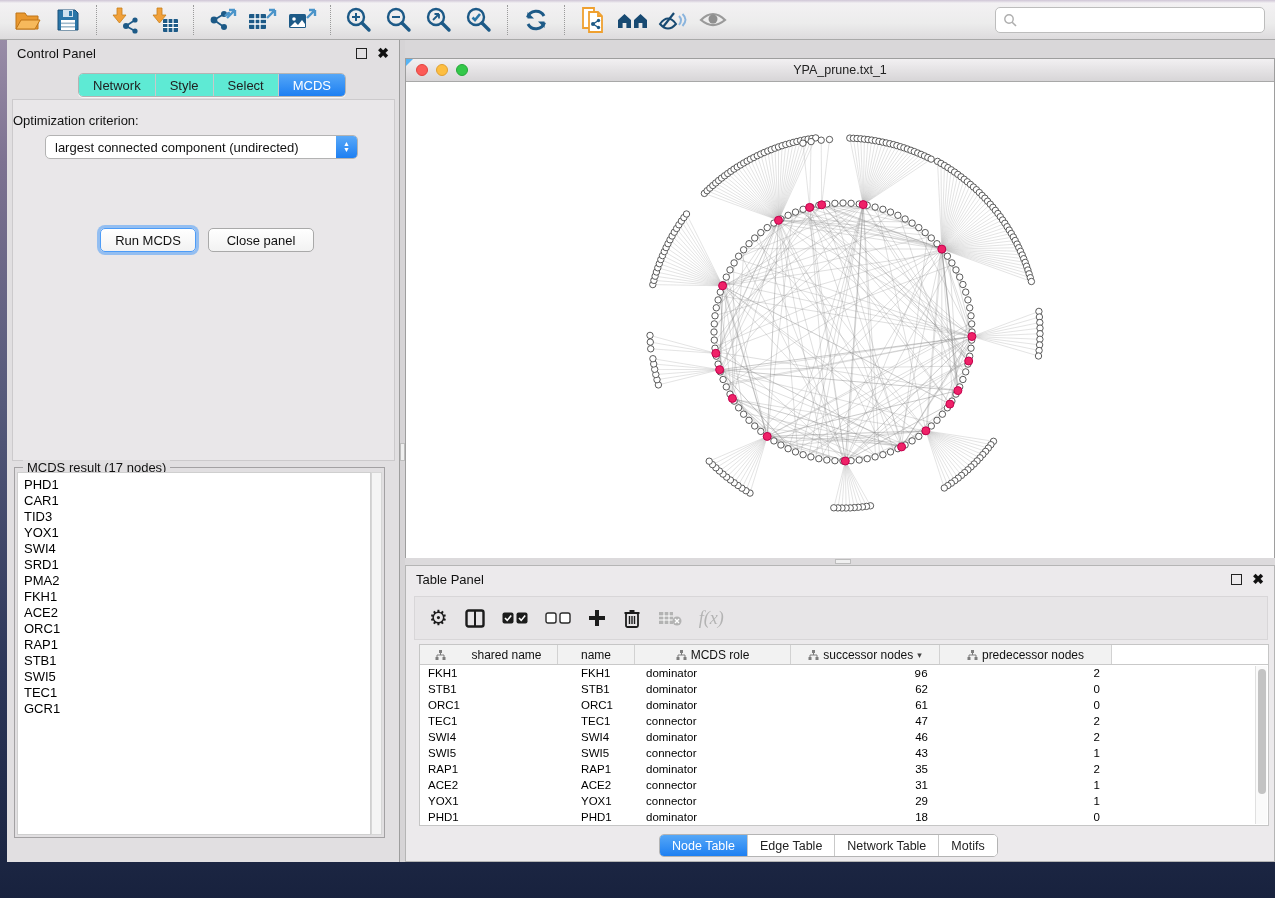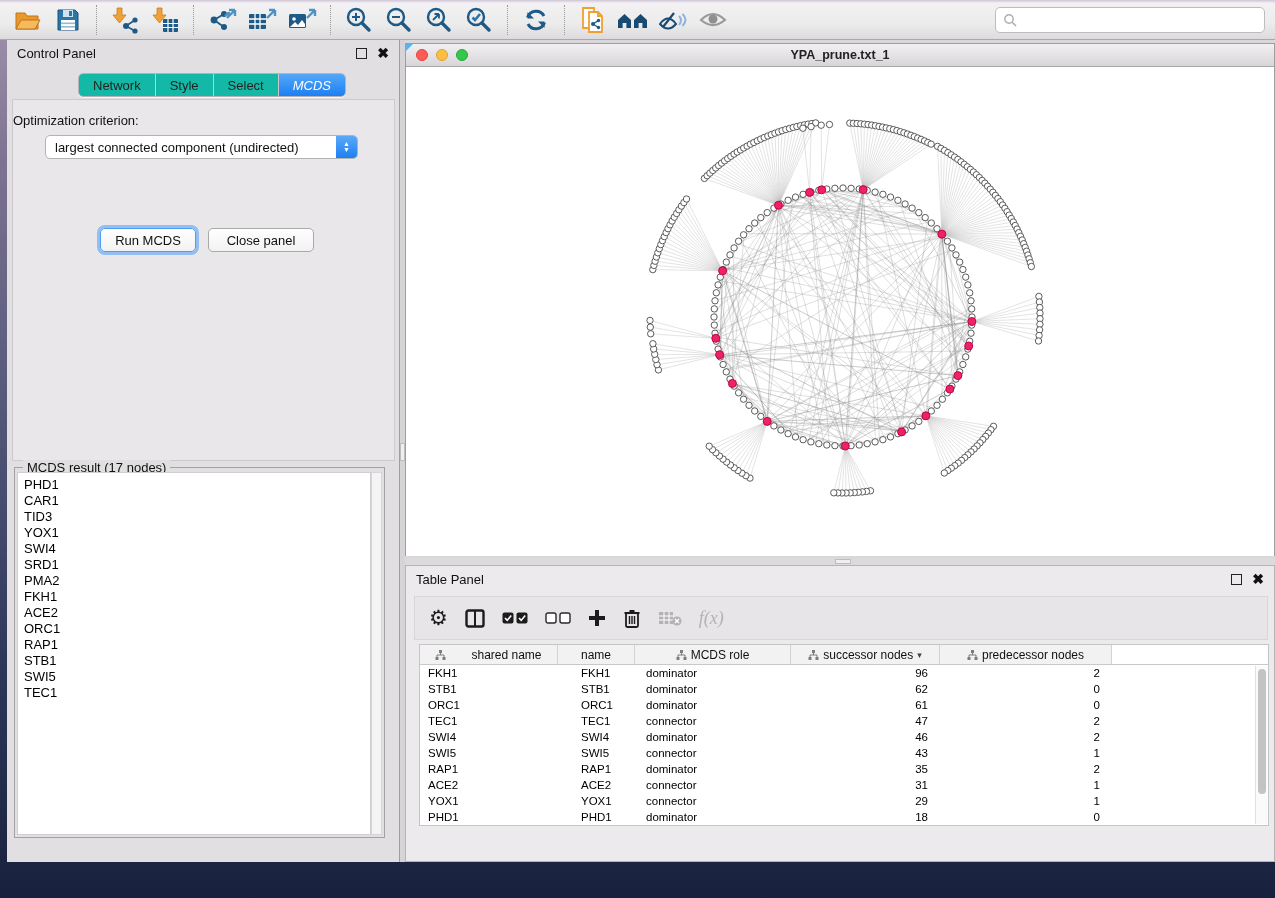--- a/index.html
+++ b/index.html
@@ -19,23 +19,23 @@
   
   .control-panel{position:absolute;left:7px;top:40px;width:393px;height:822px;background:#e1dfe1;
     border-right:1px solid #9e9e9e;}
   .panel-header{position:relative;height:27px;display:flex;align-items:center;padding:0 10px;font-size:13px;color:#111;}
   .panel-header .spacer{flex:1}
   .float-btn{width:11px;height:11px;border:1.6px solid #222;margin-right:10px;cursor:pointer;}
   .close-btn{font-size:14px;font-weight:bold;color:#111;cursor:pointer;line-height:11px;}
   
   .seg-tabs{position:absolute;left:71px;top:33px;display:flex;height:24px;border:1px solid #b4b4b4;
     border-radius:5px;overflow:hidden;background:#fff;box-shadow:0 1px 0 rgba(255,255,255,.7);}
-  .seg-tab{padding:0 14px;display:flex;align-items:center;font-size:13px;color:#222;background:#14b8a6;
+  .seg-tab{padding:0 14px;display:flex;align-items:center;font-size:13px;color:#222;background:#5eead4;
     border-right:1px solid #c9c9c9;cursor:pointer;}
-  .seg-tab:last-child{border-right:none;font-style:italic;}
+  .seg-tab:last-child{border-right:none;}
   .seg-tab.active{background:linear-gradient(180deg,#55a7f7 0,#1d7ff2 100%);color:#fff;border-right:none;}
   .inner-area{position:absolute;left:5px;top:59px;width:383px;height:362px;background:#e9e7e9;
     border:1px solid #cccacc;}
   .opt-label{position:absolute;left:0;top:13px;width:100%;font-size:13px;color:#111;}
   .dropdown{position:absolute;left:32px;top:35px;width:313px;height:24px;background:#fff;border:1px solid #b3b3b3;
     border-radius:5px;display:flex;align-items:center;cursor:pointer;}
   .dropdown .dd-text{flex:1;font-size:13px;padding-left:9px;color:#111;white-space:nowrap;}
   .dd-stepper{width:21px;height:22px;border-radius:0 4px 4px 0;background:linear-gradient(180deg,#5aa9f8 0,#1d7ff2 100%);
     display:flex;flex-direction:column;align-items:center;justify-content:center;color:#fff;font-size:7px;line-height:6px;}
   .btn{position:absolute;height:24px;background:linear-gradient(180deg,#ffffff 0,#f2f2f2 100%);
@@ -46,21 +46,21 @@
   .group-box{position:absolute;left:7px;top:427px;width:371px;height:371px;border:1px solid #a3a1a3;background:#e1dfe1;}
   .group-legend{position:absolute;left:8px;top:-8px;background:#e1dfe1;padding:0 4px;font-size:13px;color:#111;text-align:center;}
   .mcds-list{position:absolute;left:2px;top:4px;right:13px;bottom:2px;background:#fff;border:1px solid #cfcfcf;
     overflow:hidden;padding-top:4px;}
   .mcds-item{font-size:13px;line-height:16px;padding-left:6px;color:#000;cursor:default;}
   .list-scroll{position:absolute;top:4px;right:2px;width:11px;bottom:2px;background:#f4f4f4;border:1px solid #d6d6d6;}
   
   .v-splitter{position:absolute;left:400px;top:40px;width:5px;height:822px;background:#d6d4d6;cursor:col-resize;}
   .v-splitter .handle{position:absolute;left:0;top:403px;width:5px;height:18px;background:#efefef;border:1px solid #bdbdbd;}
   .right-region{position:absolute;left:405px;top:40px;width:870px;height:822px;background:#d9d7d9;}
-  .network-window{position:absolute;left:0;top:3px;width:870px;height:513px;border:1px solid #9e9e9e;background:#fff;font-weight:bold;}
+  .network-window{position:absolute;left:0;top:18px;width:870px;height:513px;border:1px solid #9e9e9e;background:#fff;}
   .net-titlebar{position:relative;height:23px;background:linear-gradient(180deg,#f2f0f2 0,#d7d5d7 100%);
     border-bottom:1px solid #a8a8a8;display:flex;align-items:center;}
   .traffic{width:12px;height:12px;border-radius:50%;margin-left:8px;cursor:pointer;flex:0 0 auto;}
   .t-red{background:#fc5b57;border:1px solid #e2443f;margin-left:10px;}
   .t-yellow{background:#fdbe41;border:1px solid #e0a132;}
   .t-green{background:#34c84a;border:1px solid #27a83b;}
   .net-title{position:absolute;left:0;width:100%;text-align:center;font-size:12.5px;color:#222;}
   .net-corner{position:absolute;left:0;top:0;width:0;height:0;border-top:7px solid #56b4f5;border-right:7px solid transparent;}
   .net-canvas{position:relative;width:868px;height:489px;background:#fff;overflow:hidden;cursor:default;}
   .h-splitter{position:absolute;left:0;top:518px;width:870px;height:7px;background:#dcdadc;cursor:row-resize;}
@@ -284,20 +284,21 @@
           <div class="mcds-item">SWI4</div>
           <div class="mcds-item">SRD1</div>
           <div class="mcds-item">PMA2</div>
           <div class="mcds-item">FKH1</div>
           <div class="mcds-item">ACE2</div>
           <div class="mcds-item">ORC1</div>
           <div class="mcds-item">RAP1</div>
           <div class="mcds-item">STB1</div>
           <div class="mcds-item">SWI5</div>
           <div class="mcds-item">TEC1</div>
+          <div class="mcds-item">GCR1</div>
         </div>
       <div class="list-scroll"></div>
     </div>
   </div>
 
   <div class="v-splitter">
       <div class="handle"></div>
     </div>
 
   <div class="right-region">
@@ -1095,21 +1096,21 @@
               </svg>
               <span>predecessor nodes</span>
             </div>
             <div class="nt-hcell" style="flex: 1 1 0%; border-right: none; background: rgb(255, 255, 255);"></div>
           </div>
         <div id="nt-body">
             <div class="nt-row">
               <div class="nt-cell" style="width: 138px; padding-left: 8px;">FKH1</div>
               <div class="nt-cell" style="width: 77px; padding-left: 23px;">FKH1</div>
               <div class="nt-cell" style="width: 156px; padding-left: 11px;">dominator</div>
-              <div class="nt-cell" style="width: 149px; justify-content: flex-end; padding-right: 12px;">96</div>
+              <div class="nt-cell" style="width: 149px; justify-content: flex-end; padding-right: 12px; font-family: Liberation Mono, monospace;">96</div>
               <div class="nt-cell" style="width: 172px; justify-content: flex-end; padding-right: 12px;">2</div>
             </div>
             <div class="nt-row">
               <div class="nt-cell" style="width: 138px; padding-left: 8px;">STB1</div>
               <div class="nt-cell" style="width: 77px; padding-left: 23px;">STB1</div>
               <div class="nt-cell" style="width: 156px; padding-left: 11px;">dominator</div>
               <div class="nt-cell" style="width: 149px; justify-content: flex-end; padding-right: 12px;">62</div>
               <div class="nt-cell" style="width: 172px; justify-content: flex-end; padding-right: 12px;">0</div>
             </div>
             <div class="nt-row">
@@ -1166,16 +1167,22 @@
               <div class="nt-cell" style="width: 77px; padding-left: 23px;">PHD1</div>
               <div class="nt-cell" style="width: 156px; padding-left: 11px;">dominator</div>
               <div class="nt-cell" style="width: 149px; justify-content: flex-end; padding-right: 12px;">18</div>
               <div class="nt-cell" style="width: 172px; justify-content: flex-end; padding-right: 12px;">0</div>
             </div>
           </div>
         <div class="table-scroll">
           <div class="table-thumb"></div>
         </div>
       </div>
+      <div class="bottom-tabs" id="bottom-tabs">
+          <div class="bottom-tab active">Node Table</div>
+          <div class="bottom-tab">Edge Table</div>
+          <div class="bottom-tab">Network Table</div>
+          <div class="bottom-tab">Motifs</div>
+        </div>
     </div>
   </div>
 
 </div>
 
 </body></html>

